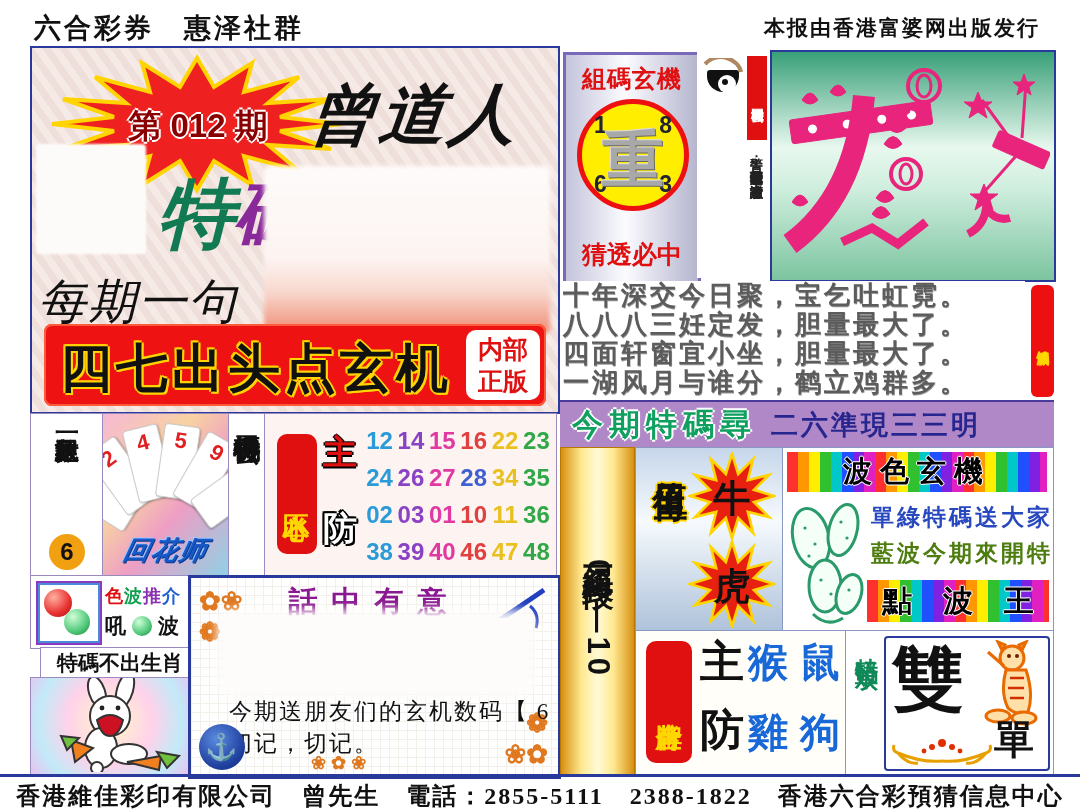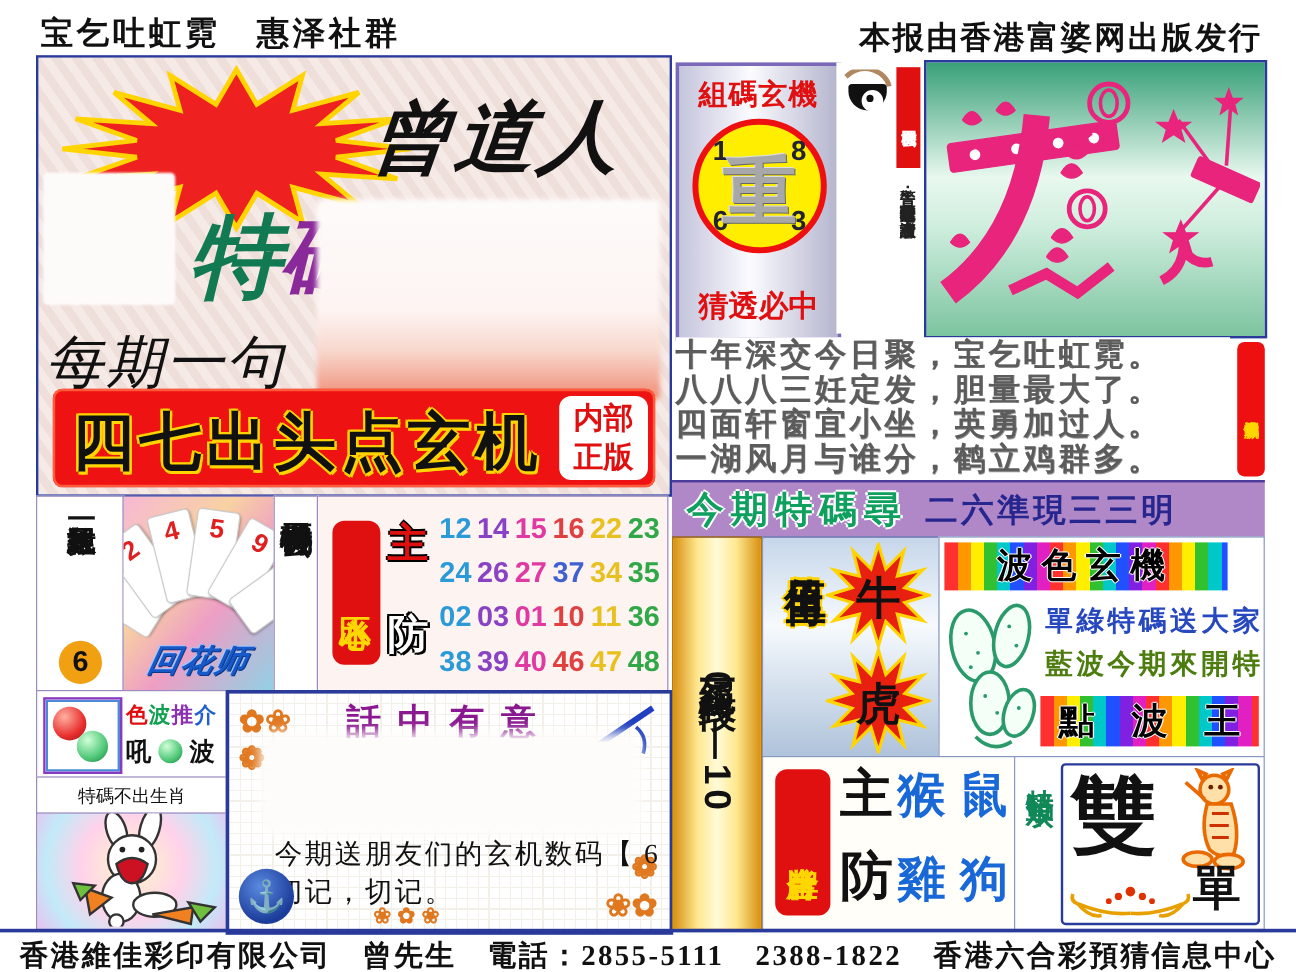--- a/index.html
+++ b/index.html
@@ -4,21 +4,21 @@
 <style>
   html,body{margin:0;padding:0;background:#fff;}
   .page{position:relative;width:1080px;height:810px;background:#fff;overflow:hidden;
         font-family:"Liberation Sans",sans-serif;color:#111;}
   .abs{position:absolute;}
   .vtext{writing-mode:vertical-rl;text-orientation:upright;}
   .vmixed{writing-mode:vertical-rl;text-orientation:mixed;}
 
   
   .hdr-left{left:34px;top:10px;font-size:27px;font-weight:bold;letter-spacing:3px;font-family:"Liberation Serif",serif;}
-  .hdr-right{right:28px;top:14px;font-size:26px;font-weight:bold;letter-spacing:2px;}
+  .hdr-right{right:40px;top:14px;font-size:21px;font-weight:bold;letter-spacing:2px;}
 
   
   .masthead{left:30px;top:46px;width:526px;height:364px;border:2px solid #2a3a9a;
             background:repeating-linear-gradient(55deg,#f6eae6 0 7px,#efdfda 7px 14px);}
   .issue-star{left:15px;top:6px;width:300px;height:140px;}
   .issue-label{left:56px;top:56px;width:220px;text-align:center;font-size:33px;font-weight:bold;color:#8a0000;
                text-shadow:-2px 0 #fff,2px 0 #fff,0 -2px #fff,0 2px #fff;}
   .brand{left:278px;top:22px;font-size:66px;font-weight:bold;font-style:italic;letter-spacing:4px;transform:skewX(-6deg);}
   .patch-a{left:4px;top:96px;width:110px;height:110px;background:#fdfbfa;filter:blur(1px);border-radius:4px;}
   .special{left:126px;top:116px;font-size:76px;font-weight:bold;font-style:italic;}
@@ -111,22 +111,22 @@
   .sebo-box{left:5px;top:5px;width:62px;height:60px;border:2px solid #8a3ac0;box-shadow:inset 0 0 0 2px #4a8ad8;}
   .ball{position:absolute;border-radius:50%;}
   .ball-red{left:6px;top:6px;width:28px;height:28px;background:radial-gradient(circle at 35% 30%,#ffb0a0,#e83030 60%,#a01010);}
   .ball-green{left:26px;top:26px;width:26px;height:26px;background:radial-gradient(circle at 35% 30%,#d0ffd8,#50c878 60%,#188040);}
   .sebo-title{left:74px;top:8px;font-size:18px;font-weight:900;letter-spacing:1px;}
   .st0{color:#e01010;} .st1{color:#10a050;} .st2{color:#8a30b0;} .st3{color:#2060d0;}
   .sebo-line{left:74px;top:36px;font-size:21px;font-weight:900;display:flex;align-items:center;gap:6px;}
   .mini-ball{width:20px;height:20px;border-radius:50%;display:inline-block;
              background:radial-gradient(circle at 35% 30%,#d0ffd8,#50c878 60%,#188040);}
 
-  .sxnote{left:30px;top:647px;width:158px;height:30px;display:flex;align-items:center;justify-content:center;
-          font-size:15px;font-weight:normal;}
+  .sxnote{left:40px;top:647px;width:158px;height:30px;display:flex;align-items:center;justify-content:center;
+          font-size:21px;font-weight:bold;}
   .rabbit{left:30px;top:677px;width:158px;height:96px;
           background:radial-gradient(circle at 50% 45%,#fff8c8,#ffd2ea 45%,#c2eaf8 75%,#e8c2f0);}
 
   
   .huazhong{left:188px;top:575px;width:367px;height:198px;border:3px solid #2a3a9a;background:#fff;
      background-image:repeating-linear-gradient(0deg,#f3f0ea 0 1px,transparent 1px 9px),
                       repeating-linear-gradient(90deg,#f3f0ea 0 1px,transparent 1px 9px);}
   .hz-title{left:0;top:4px;width:100%;text-align:center;font-size:29px;font-weight:900;color:#8a1890;
             letter-spacing:14px;font-family:"Liberation Serif",serif;}
   .hz-patch{left:34px;top:40px;width:302px;height:72px;background:#fdfcfa;border-radius:8px;
@@ -151,21 +151,21 @@
             text-shadow:-2px 0 #ffd400,2px 0 #ffd400,0 -2px #ffd400,0 2px #ffd400;}
   .star-badge{position:absolute;width:88px;height:88px;}
   .star-badge .ch{position:absolute;left:0;top:22px;width:100%;text-align:center;font-size:37px;font-weight:900;
                   font-family:"Liberation Serif",serif;}
   .sb1{left:52px;top:4px;} .sb2{left:52px;top:92px;}
 
   
   .bose{left:782px;top:447px;width:270px;height:183px;border:1px solid #8898c0;background:#fff;}
   .rainbow{background:repeating-linear-gradient(90deg,#ff3030 0 11px,#ff9800 11px 22px,#ffee00 22px 33px,
            #30c030 33px 44px,#00c8c8 44px 55px,#2050ff 55px 66px,#8020e0 66px 77px,#e020c0 77px 88px);}
-  .bs-strip1{left:4px;top:4px;width:236px;height:40px;display:flex;align-items:center;justify-content:center;}
+  .bs-strip1{left:4px;top:4px;width:260px;height:40px;display:flex;align-items:center;justify-content:center;}
   .bs-strip1 span{font-size:29px;font-weight:900;letter-spacing:8px;color:#000;
                   text-shadow:-1px 0 #fff,1px 0 #fff,0 -1px #fff,0 1px #fff;}
   .bs-l1{left:88px;top:54px;font-size:23px;font-weight:bold;color:#2848c0;letter-spacing:3px;font-family:"Liberation Serif",serif;}
   .bs-l2{left:88px;top:90px;font-size:23px;font-weight:bold;color:#4d7c0f;letter-spacing:3px;font-family:"Liberation Serif",serif;}
   .bs-strip2{left:84px;top:132px;width:182px;height:42px;display:flex;align-items:center;justify-content:space-around;}
   .bs-strip2 span{font-size:30px;font-weight:900;color:#000;text-shadow:-1px 0 #fff,1px 0 #fff,0 -1px #fff,0 1px #fff;}
   .cactus{left:2px;top:46px;width:84px;height:134px;}
 
   
   .jinpai{left:635px;top:630px;width:210px;height:143px;border:1px solid #8898c0;background:#fffef8;}
@@ -189,27 +189,28 @@
   
   .divider{left:0;top:774px;width:1080px;height:3px;background:#2a3a9a;}
   .footer{left:0;top:780px;width:1080px;text-align:center;font-size:24px;font-weight:bold;letter-spacing:2px;
           font-family:"Liberation Serif",serif;}
 </style>
 </head>
 <body>
 
 <div class="page">
 
-  <div class="abs hdr-left">宝乞吐虹霓　惠泽社群</div>
+  <div class="abs hdr-left">六合彩券　惠泽社群</div>
   <div class="abs hdr-right">本报由香港富婆网出版发行</div>
 
   <div class="abs masthead">
     <svg class="abs issue-star" viewBox="0 0 300 140">
       <polygon fill="#ee2020" stroke="#ffd400" stroke-width="4" points="295,70 233,77 284,95 221,91 252,117 197,102 205,131 167,107 150,136 133,107 95,131 103,102 48,117 79,91 16,95 67,77 5,70 67,63 16,45 79,49 48,23 103,38 95,9 133,33 150,4 167,33 205,9 197,38 252,23 221,49 284,45 233,63"></polygon>
     </svg>
+    <div class="abs issue-label">第 012 期</div>
     <div class="abs brand">曾道人</div>
     <div class="abs patch-a"></div>
     <div class="abs special"><span class="s1">特</span><span class="s2">碼</span></div>
     <div class="abs patch-b"></div>
     <div class="abs meiqi">每期一句</div>
     <div class="abs redbanner">
       <div class="abs slogan">四七出头点玄机</div>
       <div class="abs neibu">
         <span>内部</span>
         <span>正版</span>
@@ -275,21 +276,21 @@
         <line x1="254" y1="30" x2="250" y2="86" stroke-width="3"></line>
         <path d="M70 190 l30 -14 l26 16 l28 -22" fill="none" stroke-width="9"></path>
         <path d="M196 182 q16 -8 18 -26 q10 14 24 10" fill="none" stroke-width="8"></path>
       </g>
     </svg>
   </div>
 
   <div class="abs poem">
     <div>十年深交今日聚，宝乞吐虹霓。</div>
     <div>八八八三妊定发，胆量最大了。</div>
-    <div>四面轩窗宜小坐，英勇加过人。</div>
+    <div>四面轩窗宜小坐，胆量最大了。</div>
     <div>一湖风月与谁分，鹤立鸡群多。</div>
   </div>
   <div class="abs win-badge vtext">赢钱锦囊</div>
 
   <div class="abs pbanner">
     <span class="l">今期特碼尋</span>
     <span class="r">二六準現三三明</span>
   </div>
 
   <div class="abs blk wei">
@@ -325,21 +326,21 @@
         <span class="nc1">14</span>
         <span class="nc2">15</span>
         <span class="nc3">16</span>
         <span class="nc4">22</span>
         <span class="nc5">23</span>
       </div>
       <div class="xs-row">
         <span class="nc0">24</span>
         <span class="nc1">26</span>
         <span class="nc2">27</span>
-        <span class="ncb">37</span>
+        <span class="ncb">28</span>
         <span class="nc4">34</span>
         <span class="nc5">35</span>
       </div>
       <div class="xs-row">
         <span class="nc0">02</span>
         <span class="nc1">03</span>
         <span class="nc2">01</span>
         <span class="nc3">10</span>
         <span class="nc4">11</span>
         <span class="nc5">36</span>

